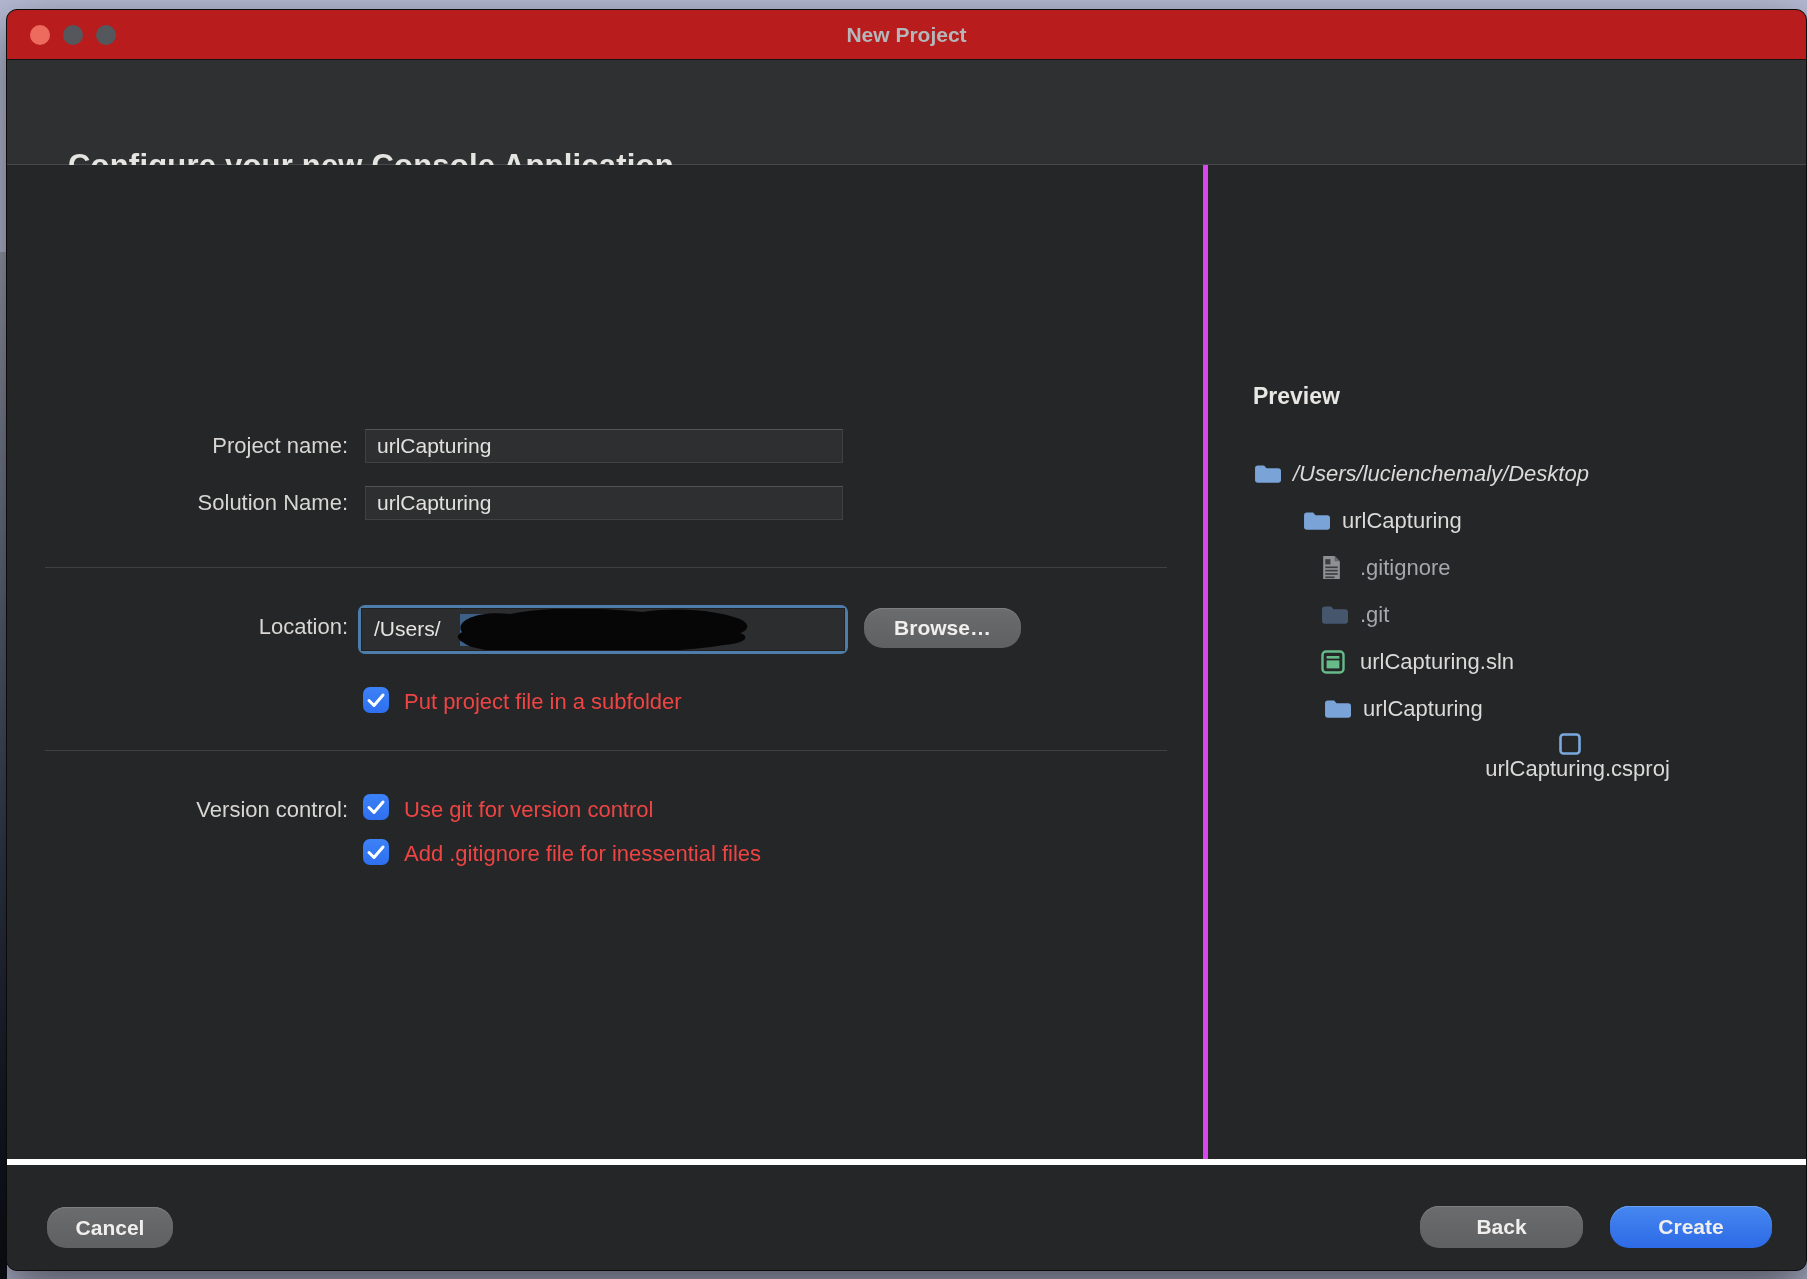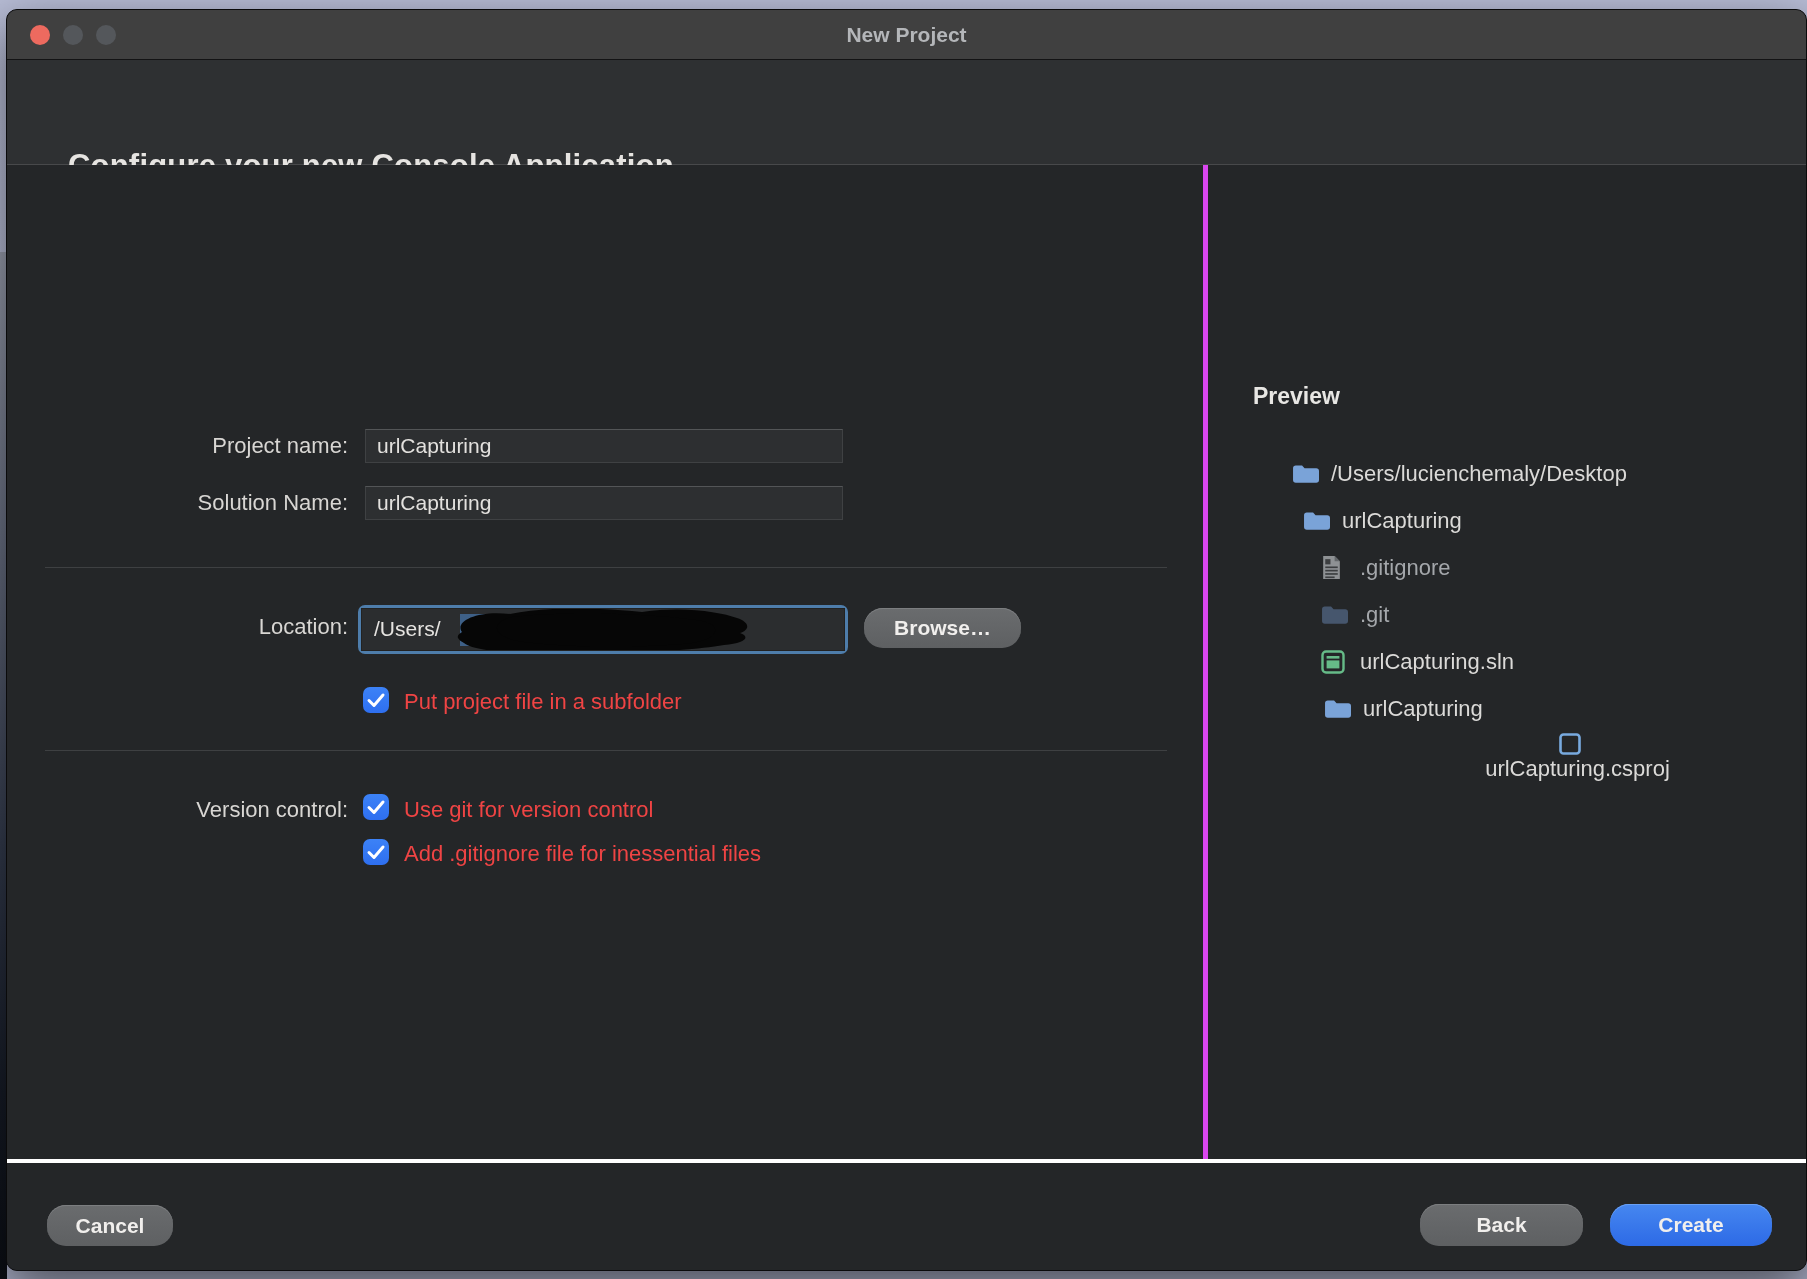--- a/index.html
+++ b/index.html
@@ -14,21 +14,21 @@
     position:absolute; left:0; top:252px; width:7px; bottom:0;
     background:linear-gradient(180deg,#999eae 0%, #6a7184 28%, #333b4d 58%, #161b26 82%, #0b0e14 100%);
   }
   .window{
     position:absolute; left:6px; top:9px; width:1801px; height:1262px;
     background:#242628; border:1px solid #0a0a0b; border-radius:11px;
     overflow:hidden; box-shadow:0 18px 50px rgba(0,0,0,.55);
   }
   .titlebar{
     position:absolute; left:0; top:0; width:100%; height:50px;
-    background:#404040; border-bottom:1px solid #131314;
+    background:#b91c1c; border-bottom:1px solid #131314;
     display:flex; align-items:center;
   }
   .lights{ position:absolute; left:23px; top:0; height:50px; display:flex; align-items:center; gap:13px; }
   .light{ width:20px; height:20px; border-radius:50%; }
   .light.red{ background:#ed6a5f; }
   .light.gray{ background:#54575b; }
   .win-title{
     position:absolute; left:0; width:100%; text-align:center; top:13px;
     font-size:21px; font-weight:bold; color:#b4b6b9;
   }
@@ -76,26 +76,26 @@
   }
   .checkbox svg{ position:absolute; inset:0; }
   .cb-label{ position:absolute; left:397px; font-size:22px; color:#ef4444; }
 
   .preview-title{ position:absolute; left:44px; top:218px; font-size:23px; font-weight:bold; color:#e8e7e4; }
   .tree{ position:absolute; left:0; top:285px; width:100%; }
   .tree-row{ display:flex; align-items:center; height:47px; }
   .tree-row .ticon{ width:27px; height:24px; margin-right:12px; flex:0 0 auto; display:flex; align-items:center; }
   .tree-row .tname{ font-size:22px; color:#dbdad8; white-space:nowrap; }
   .tree-row.dim .tname{ color:#a4a7ab; }
-  .ind0{ padding-left:83px; } .ind1{ padding-left:94px; } .ind2{ padding-left:112px; }
+  .ind0{ padding-left:45px;font-style:italic; } .ind1{ padding-left:94px; } .ind2{ padding-left:112px; }
   .ind2b{ padding-left:115px; } .ind3{ padding-left:140px;flex-direction:column; }
 
   .footer{
     position:absolute; left:0; top:1149px; width:100%; height:113px;
-    background:#242628; border-top:4px solid #ffffff;
+    background:#242628; border-top:6px solid #ffffff;
   }
   .cancel-btn{ position:absolute; left:40px; top:42px; width:126px; height:41px; }
   .back-btn{ position:absolute; left:1413px; top:41px; width:163px; height:42px; }
   .create-btn{
     position:absolute; left:1603px; top:41px; width:162px; height:42px;
     background:linear-gradient(180deg,#4687f0,#2d6ae6); box-shadow:inset 0 1px 0 #6aa0f4;
   }
 </style>
 </head>
 <body>

